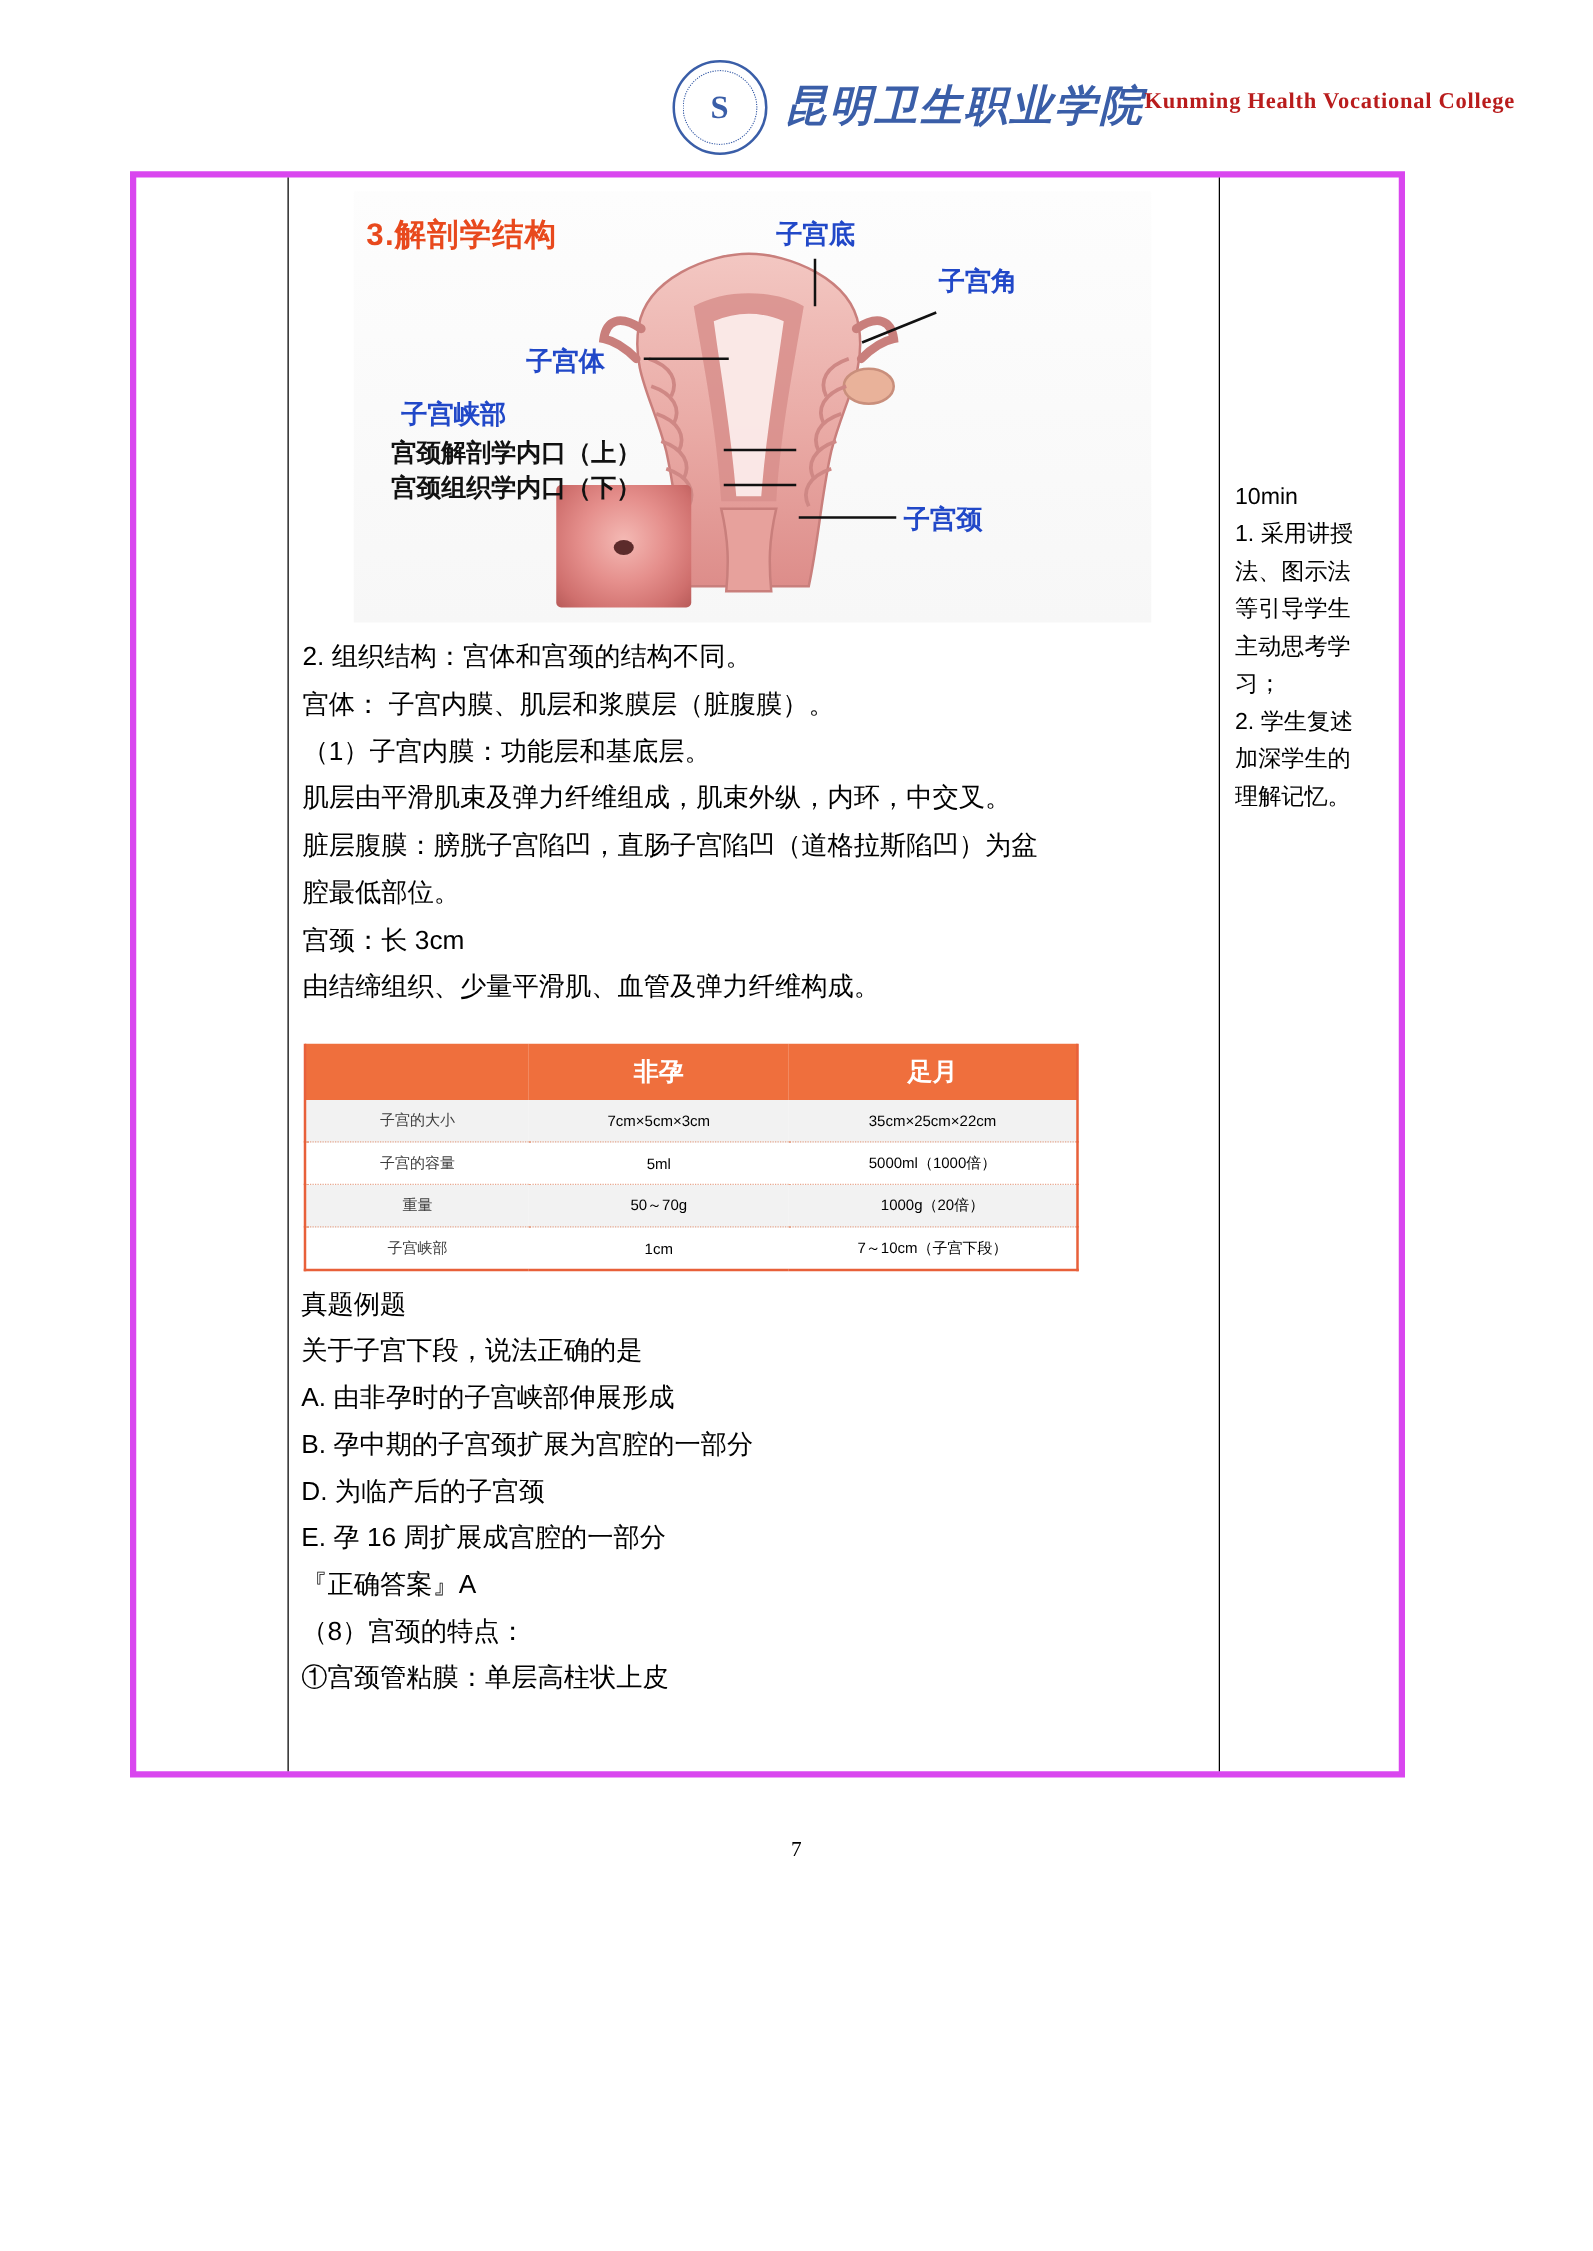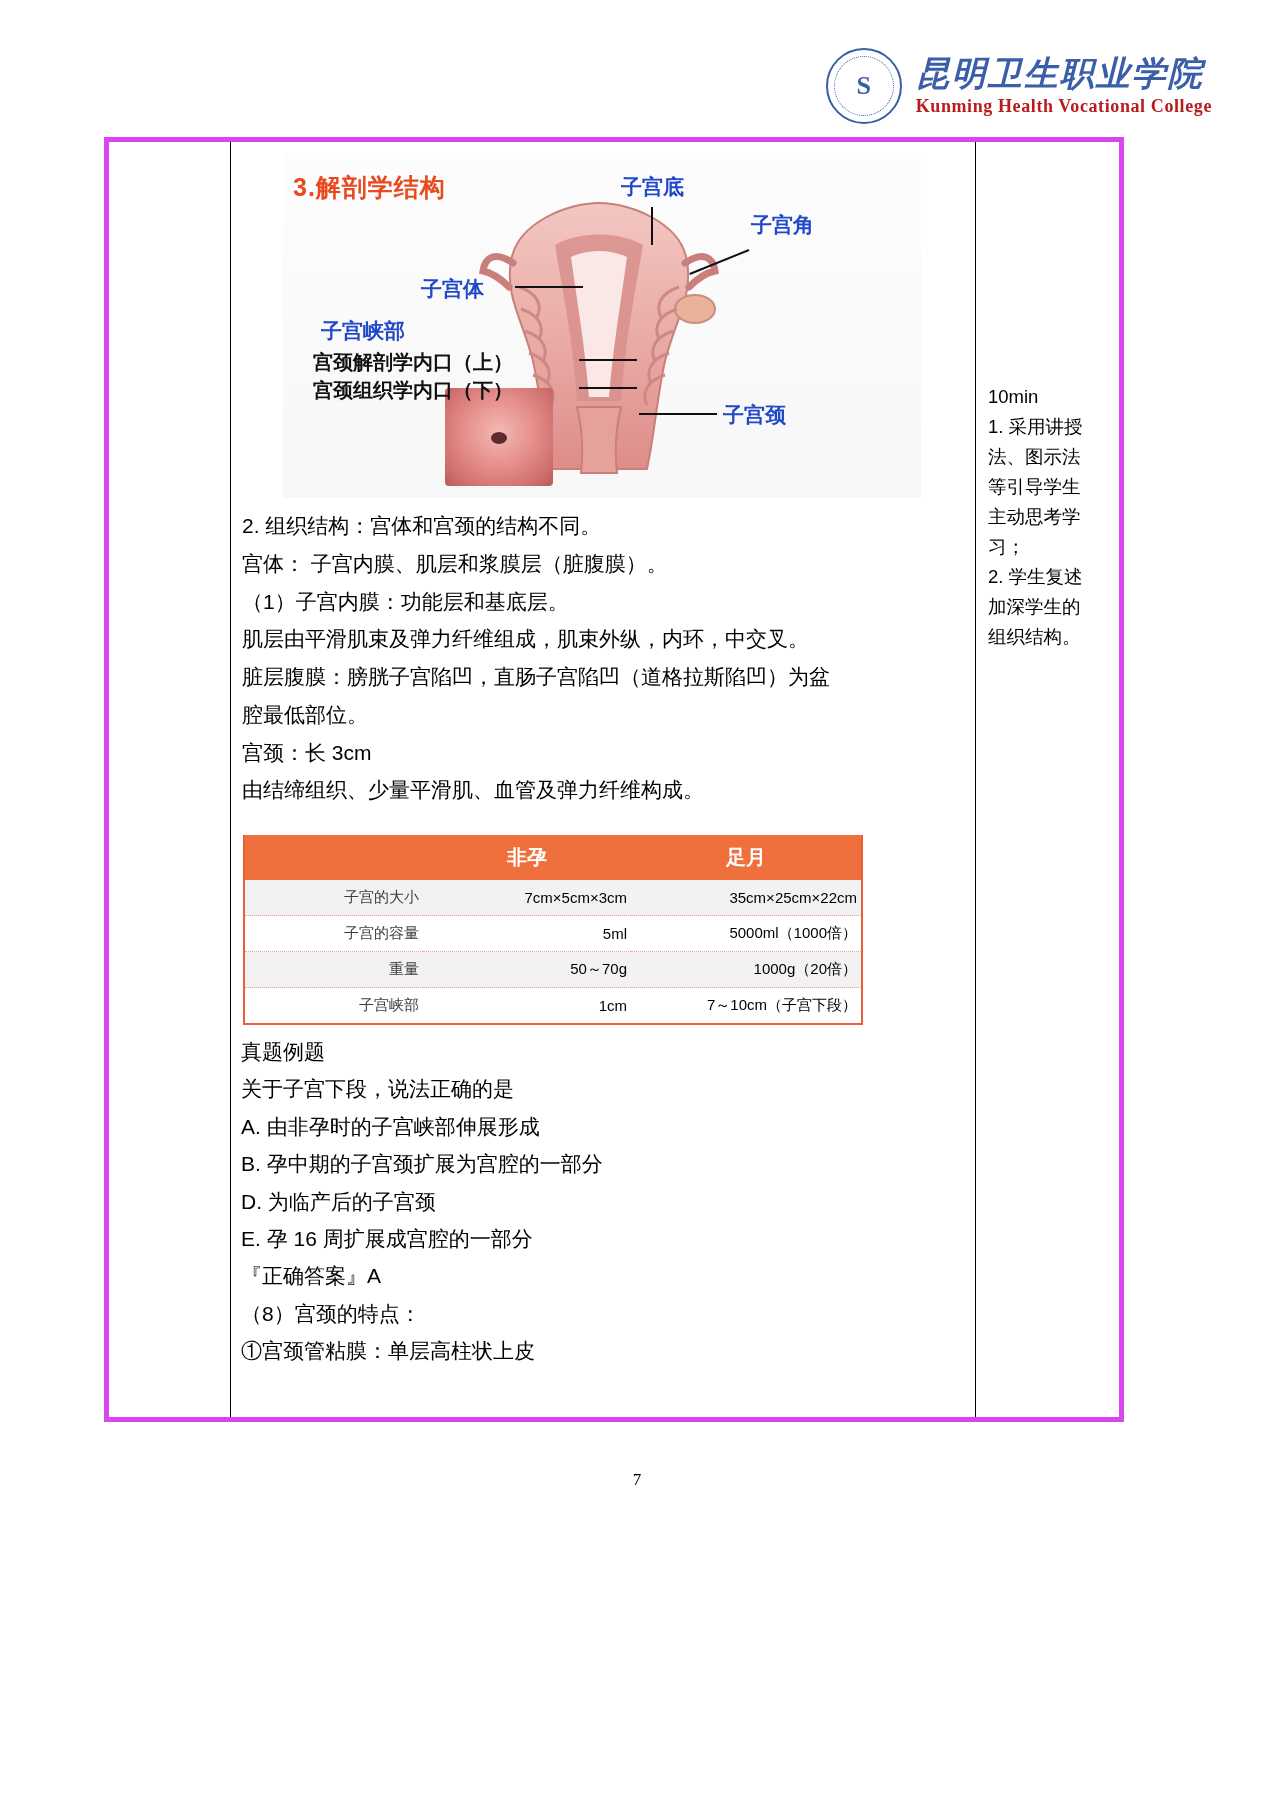--- a/index.html
+++ b/index.html
@@ -52,21 +52,20 @@
     left: 0; right: 0; top: 50%;
     transform: translateY(-50%);
     text-align: center;
     font-size: 26px;
     font-family: "Liberation Serif", serif;
     color: #3a5ea8;
     font-weight: bold;
   }
   .logo-text {
     display: flex;
-    flex-direction: column;
     align-items: flex-start;
     line-height: 1.1;
   }
   .logo-cn {
     font-family: "Liberation Serif", serif;
     font-size: 34px;
     color: #3a5ea8;
     letter-spacing: 2px;
     font-weight: bold;
     font-style: italic;
@@ -196,23 +195,23 @@
     background: #ef6f3d;
     color: #fff;
     font-weight: bold;
     padding: 9px 4px;
     text-align: center;
     font-size: 20px;
   }
   .data-table th.blank { background: #ef6f3d; }
   .data-table td {
     padding: 8px 4px;
-    text-align: right;
+    text-align: center;
     border-bottom: 1px dotted #e8a88f;
-    font-size: 15px;
+    font-size: 12px;
   }
   .data-table tr.shade td { background: #f2f2f2; }
   .data-table td.rowhead { color: #3d3d3d; }
 
   
   .q-block p {
     margin: 0;
     font-size: 21px;
     line-height: 1.78;
   }
@@ -374,20 +373,20 @@
 
     <div class="col-right">
       <p>10min</p>
       <p>1. 采用讲授</p>
       <p>法、图示法</p>
       <p>等引导学生</p>
       <p>主动思考学</p>
       <p>习；</p>
       <p>2. 学生复述</p>
       <p>加深学生的</p>
-      <p>组织结构。</p>
+      <p>理解记忆。</p>
     </div>
 
   </div>
 
   <div class="footer">7</div>
 
 </div>
 
 </body></html>

